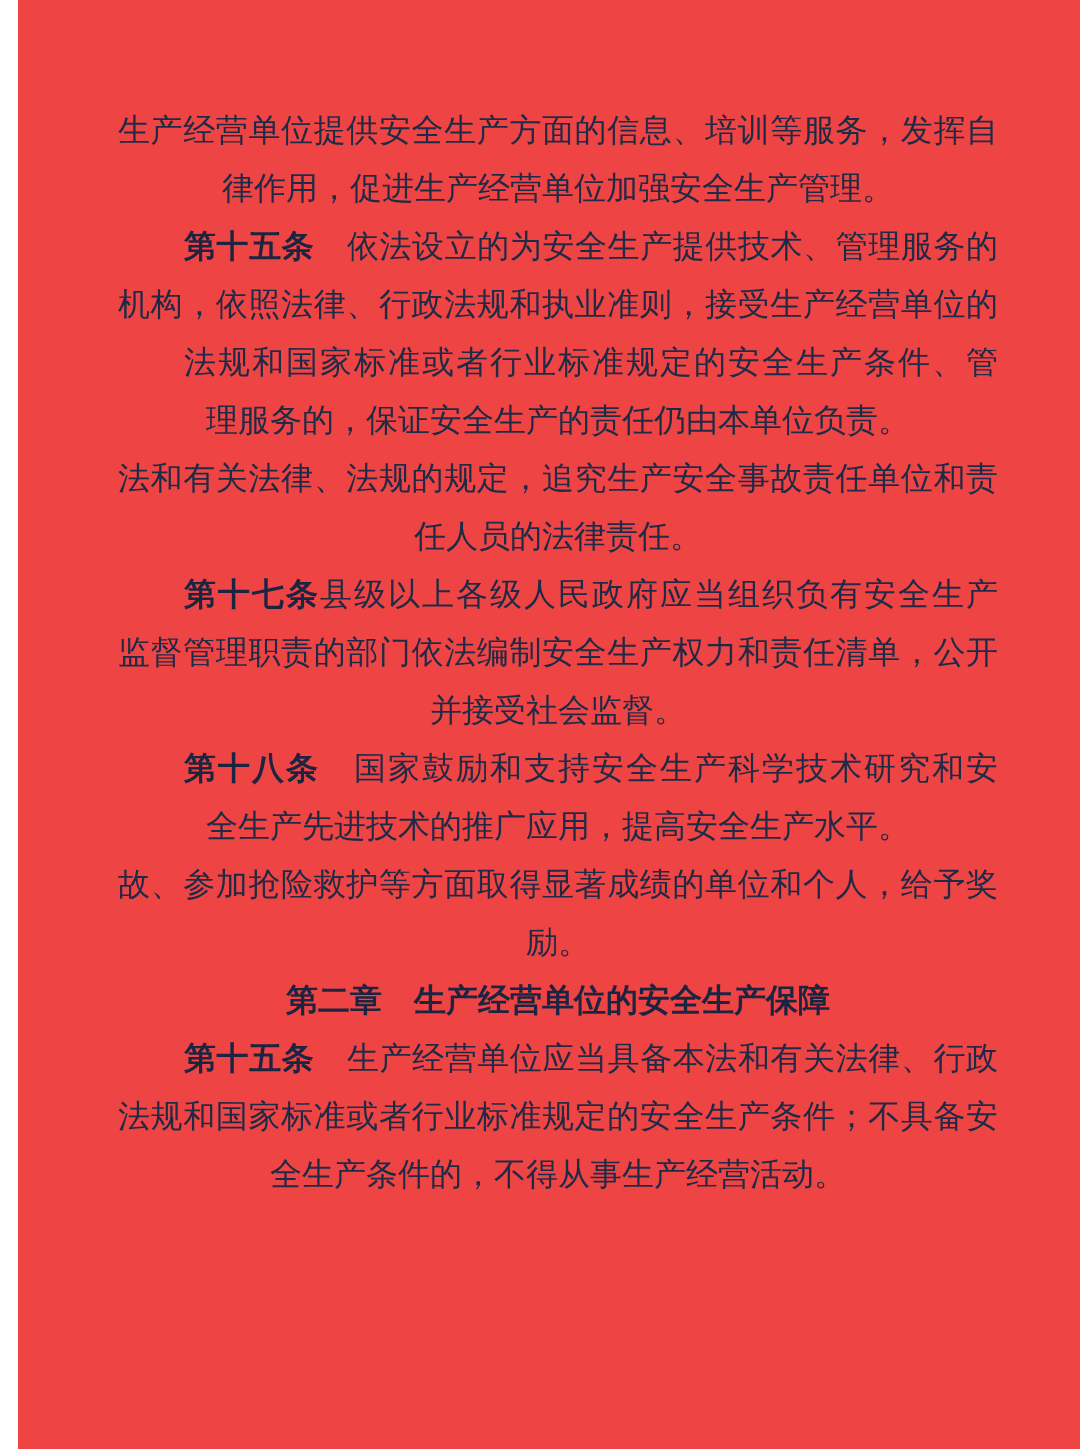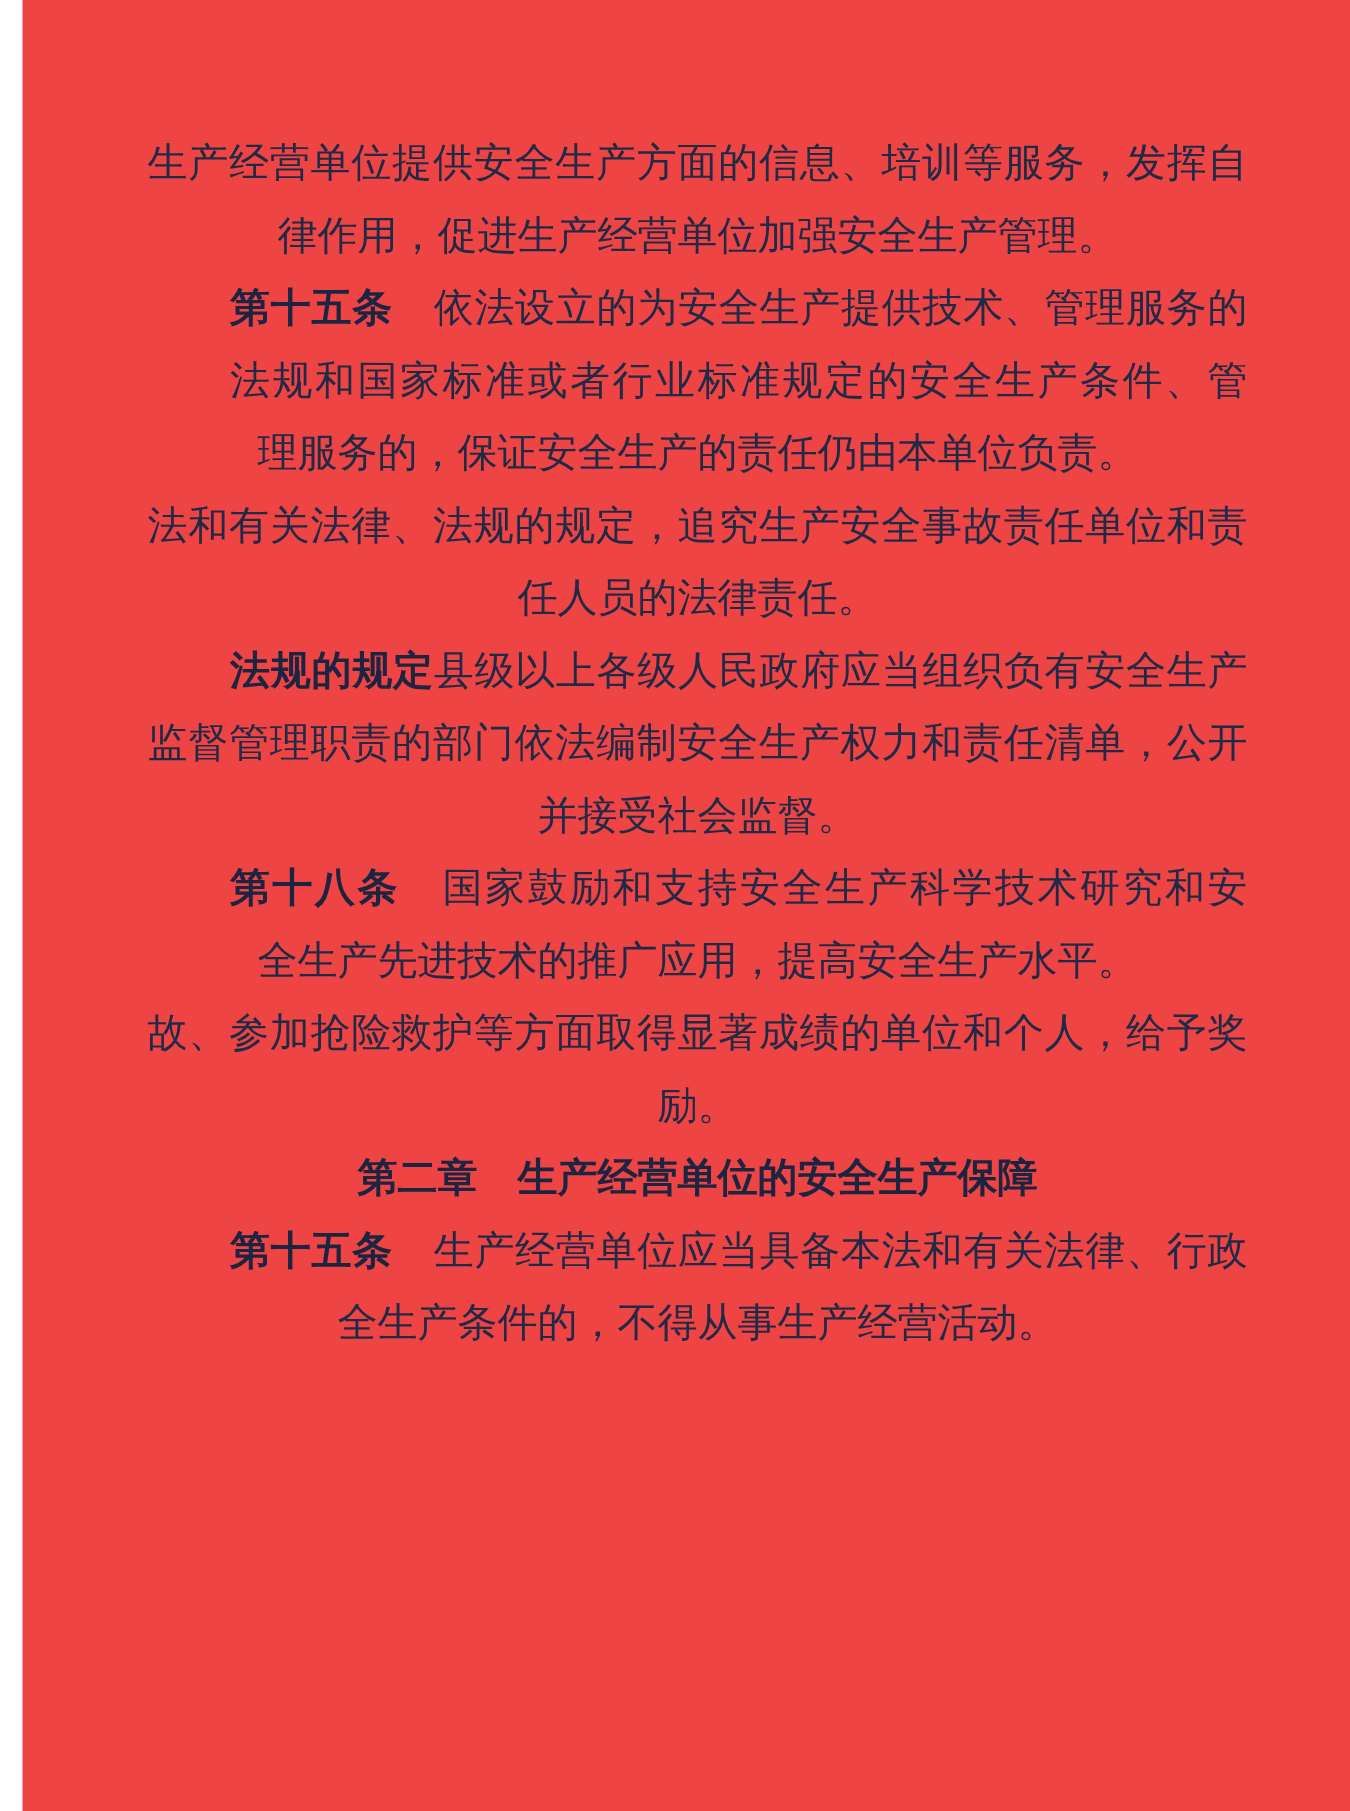--- a/index.html
+++ b/index.html
@@ -55,28 +55,30 @@
   }
 </style>
 </head>
 <body>
 
 <div class="page">
   <div class="doc-body">
       <div class="line just"><span class="run">生产经营单位提供安全生产方面的信息、培训等服务，发挥自</span></div>
       <div class="line"><span class="run">律作用，促进生产经营单位加强安全生产管理。</span></div>
       <div class="line indent just"><span class="run b">第十五条</span><span class="run">　依法设立的为安全生产提供技术、管理服务的</span></div>
+      <div class="line just"><span class="run">机构，依照法律、行政法规和执业准则，接受生产经营单位的</span></div>
       <div class="line indent just"><span class="run">法规和国家标准或者行业标准规定的安全生产条件、管</span></div>
       <div class="line"><span class="run">理服务的，保证安全生产的责任仍由本单位负责。</span></div>
       <div class="line just"><span class="run">法和有关法律、法规的规定，追究生产安全事故责任单位和责</span></div>
       <div class="line"><span class="run">任人员的法律责任。</span></div>
-      <div class="line indent just"><span class="run b">法规的规定</span><span class="run">县级以上各级人民政府应当组织负有安全生产</span></div>
+      <div class="line indent just"><span class="run b">第十七条</span><span class="run">县级以上各级人民政府应当组织负有安全生产</span></div>
       <div class="line just"><span class="run">监督管理职责的部门依法编制安全生产权力和责任清单，公开</span></div>
       <div class="line"><span class="run">并接受社会监督。</span></div>
       <div class="line indent just"><span class="run b">第十八条</span><span class="run">　国家鼓励和支持安全生产科学技术研究和安</span></div>
       <div class="line"><span class="run">全生产先进技术的推广应用，提高安全生产水平。</span></div>
       <div class="line just"><span class="run">故、参加抢险救护等方面取得显著成绩的单位和个人，给予奖</span></div>
       <div class="line"><span class="run">励。</span></div>
       <div class="line heading"><span class="run b">第二章　生产经营单位的安全生产保障</span></div>
       <div class="line indent just"><span class="run b">第十五条</span><span class="run">　生产经营单位应当具备本法和有关法律、行政</span></div>
+      <div class="line just"><span class="run">法规和国家标准或者行业标准规定的安全生产条件；不具备安</span></div>
       <div class="line"><span class="run">全生产条件的，不得从事生产经营活动。</span></div>
     </div>
 </div>
 
 </body></html>

